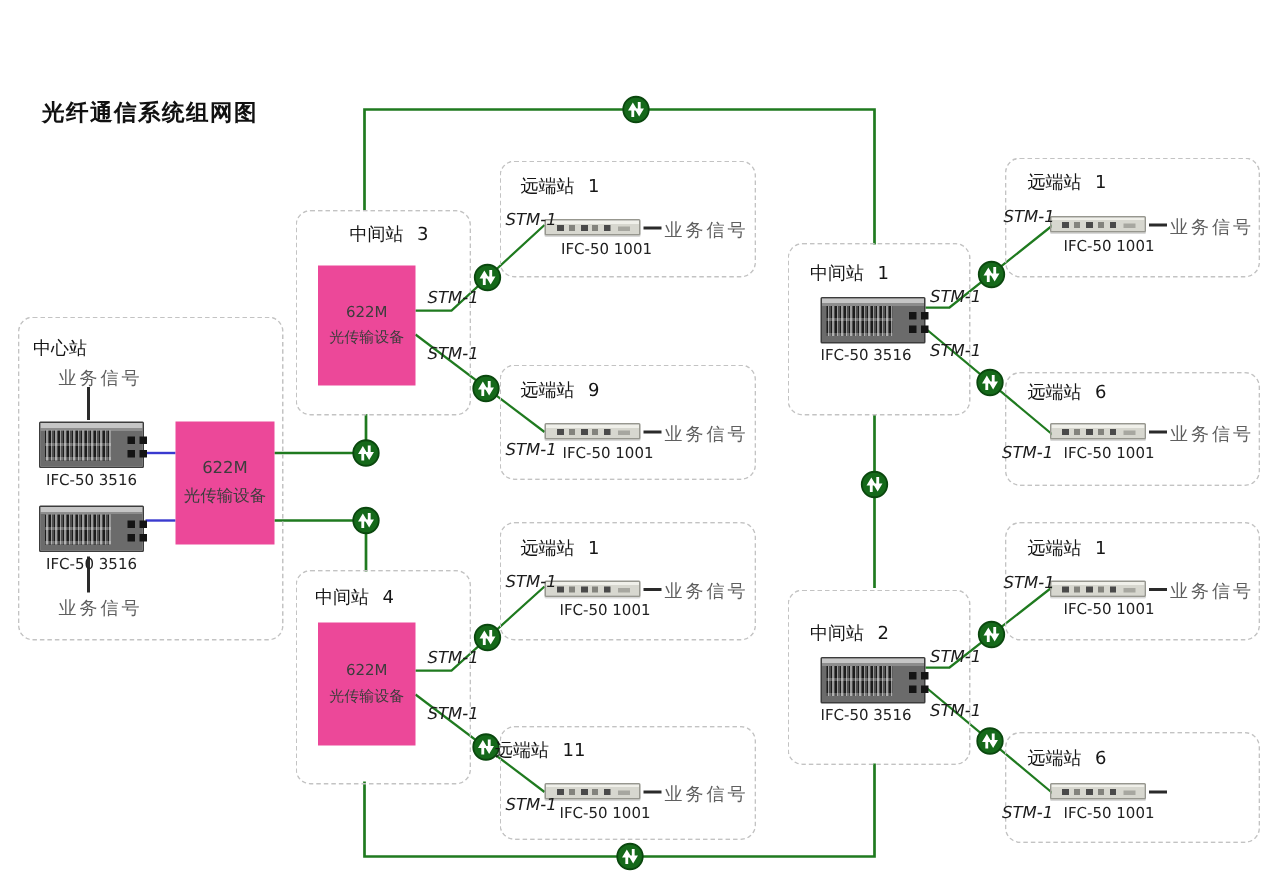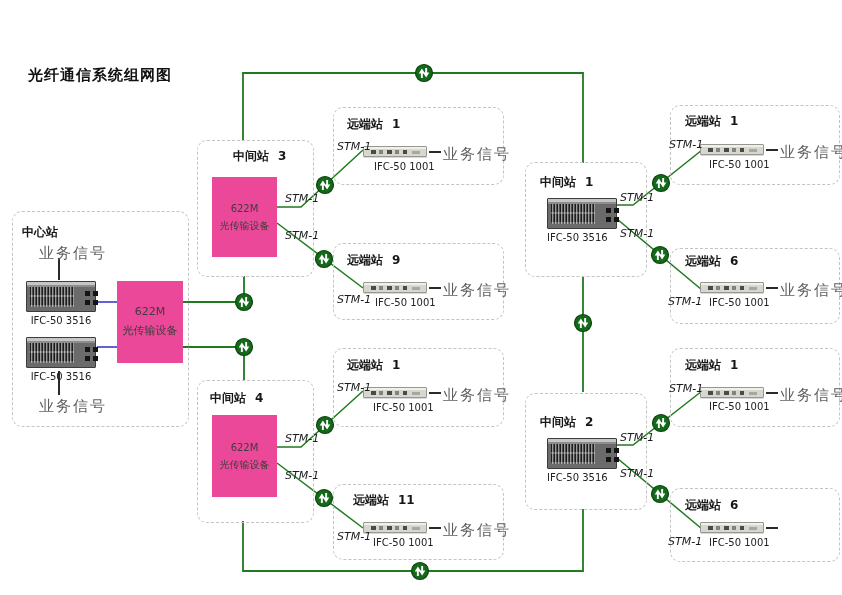--- a/index.html
+++ b/index.html
@@ -11,21 +11,21 @@
   .wires{position:absolute;left:0;top:0;z-index:1;}
   .page-title{
     position:absolute; left:28px; top:66px; font-size:15px; font-weight:bold;
     letter-spacing:1px; z-index:3; color:#111;
   }
   .box-dashed{
     position:absolute; border:1px dashed #c3c3c3; border-radius:10px;
     background:transparent; z-index:2;
   }
   .station-title{
-    position:absolute; font-size:12px; font-weight:bold; color:#161616;
+    position:absolute; font-size:12px; font-weight:normal; color:#161616;
     white-space:nowrap; z-index:4;
   }
   .station-title .no{margin-left:9px;}
   .graybox{
     position:absolute; background:#ec4899; z-index:3;
     display:flex; flex-direction:column; align-items:center; justify-content:center;
     text-align:center; color:#3d3d3d; line-height:1.7;
   }
   .graybox .l1,.graybox .l2{display:block;}
   .graybox.big{font-size:11px;}
@@ -52,21 +52,21 @@
     box-shadow:0 1px 0 rgba(0,0,0,.15);
   }
   .unit::before{
     content:""; position:absolute; left:7px; top:3px; width:36px; height:4px;
     background:repeating-linear-gradient(90deg,#4a4a4a 0 5px,transparent 5px 8px,#83837d 8px 12px,transparent 12px 16px);
   }
   .unit::after{
     content:""; position:absolute; right:6px; top:4px; width:8px; height:3px; background:#a7a7a0;
   }
   .stm{position:absolute; font-size:11px; color:#1c1c1c; z-index:4; white-space:nowrap;font-style:italic;}
-  .svc{position:absolute; font-size:15px; color:#5f5f5f; letter-spacing:2px; z-index:4; white-space:nowrap;font-family:Liberation Mono, monospace;}
+  .svc{position:absolute; font-size:12px; color:#5f5f5f; letter-spacing:2px; z-index:4; white-space:nowrap;font-family:Liberation Mono, monospace;}
   .model{position:absolute; font-size:10px; color:#222; z-index:4; white-space:nowrap;}
   .vline{position:absolute; width:2px; background:#2a2a2a; z-index:3;}
   .dash{position:absolute; height:2px; width:12px; background:#2a2a2a; z-index:3;}
 </style>
 </head>
 <body>
 
 <div class="stage">
 
   <svg class="wires" width="842" height="595" viewBox="0 0 842 595">
@@ -202,21 +202,21 @@
   <div class="station-title" style="left:347px;top:357px;">
     <span>远端站</span><span class="no">1</span>
   </div>
   <div class="stm" style="left:337px;top:381px;">STM-1</div>
   <div class="unit" style="left:363px;top:387px;"></div>
   <div class="model" style="left:373px;top:402px;">IFC-50 1001</div>
   <div class="dash" style="left:429px;top:392px;"></div>
   <div class="svc" style="left:443px;top:386px;">业务信号</div>
 
   <div class="box-dashed" style="left:333px;top:484px;width:169px;height:74px;"></div>
-  <div class="station-title" style="left:353px;top:492px;">
+  <div class="station-title" style="left:330px;top:492px;">
     <span>远端站</span><span class="no">11</span>
   </div>
   <div class="stm" style="left:337px;top:530px;">STM-1</div>
   <div class="unit" style="left:363px;top:522px;"></div>
   <div class="model" style="left:373px;top:537px;">IFC-50 1001</div>
   <div class="dash" style="left:429px;top:527px;"></div>
   <div class="svc" style="left:443px;top:521px;">业务信号</div>
 
   <div class="box-dashed" style="left:670px;top:105px;width:168px;height:78px;"></div>
   <div class="station-title" style="left:685px;top:113px;">

